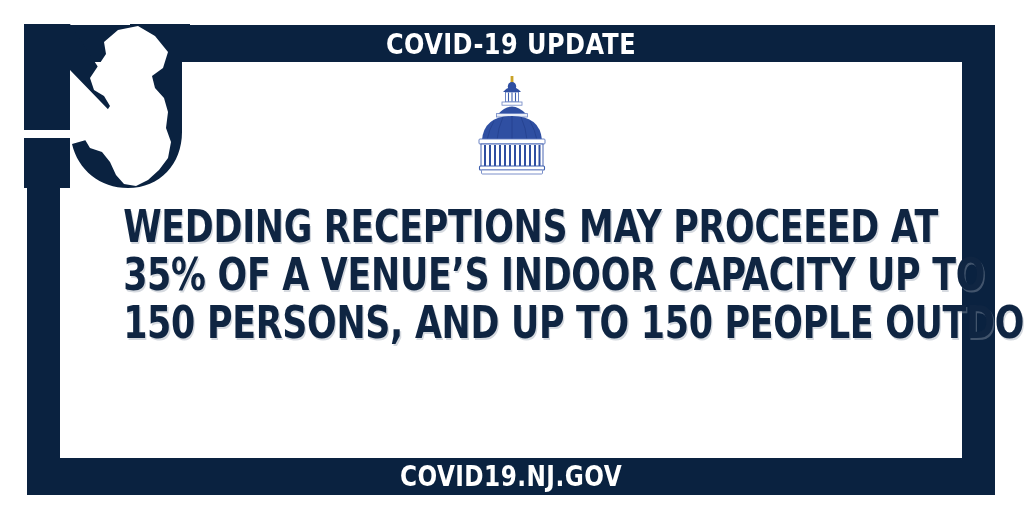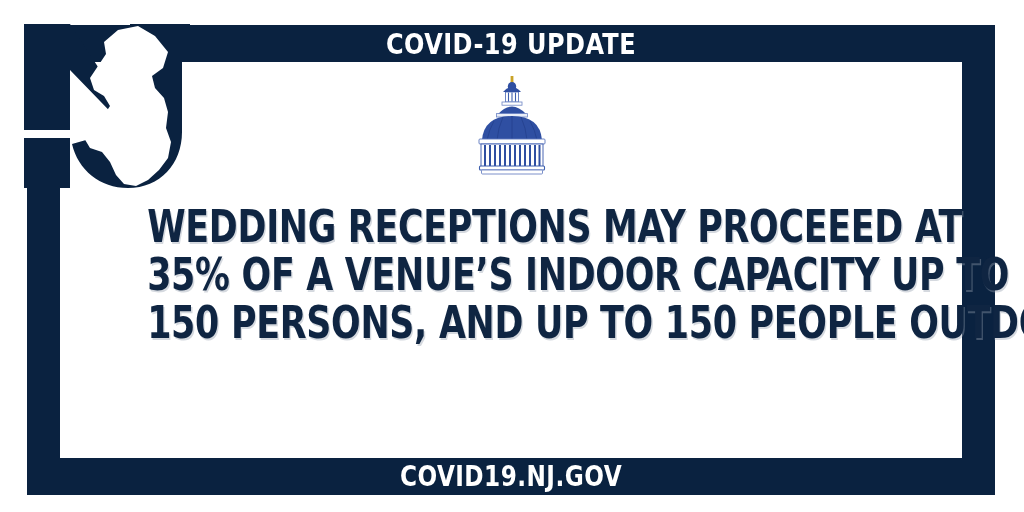--- a/index.html
+++ b/index.html
@@ -77,21 +77,20 @@
   }
 
   
   #headline {
     position: absolute;
     left: 60px;
     top: 203px;
     width: 902px;
     text-align: center;
     z-index: 3;
-    margin-left: 24px;
   }
   #headline .line {
     display: block;
     color: #0f2542;
     font-family: "Liberation Sans Narrow", "DejaVu Sans Condensed", "Liberation Sans", sans-serif;
     font-weight: bold;
     font-size: 45px;
     line-height: 48px;
     letter-spacing: -0.3px;
     white-space: nowrap;

